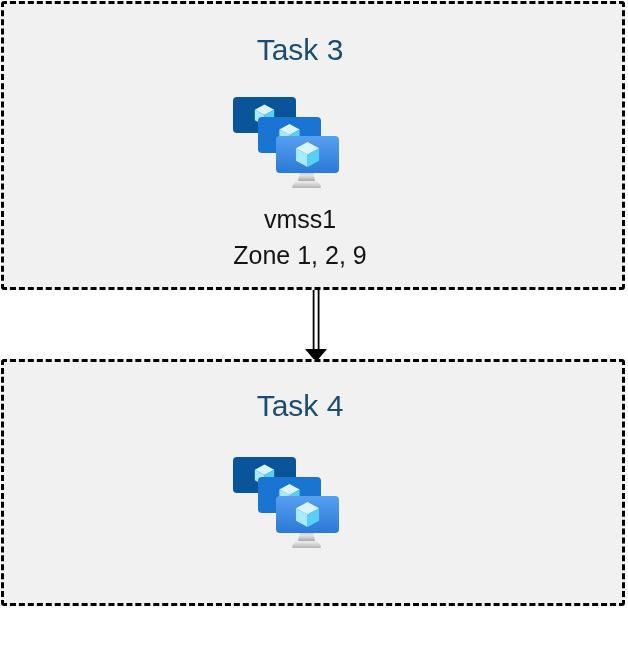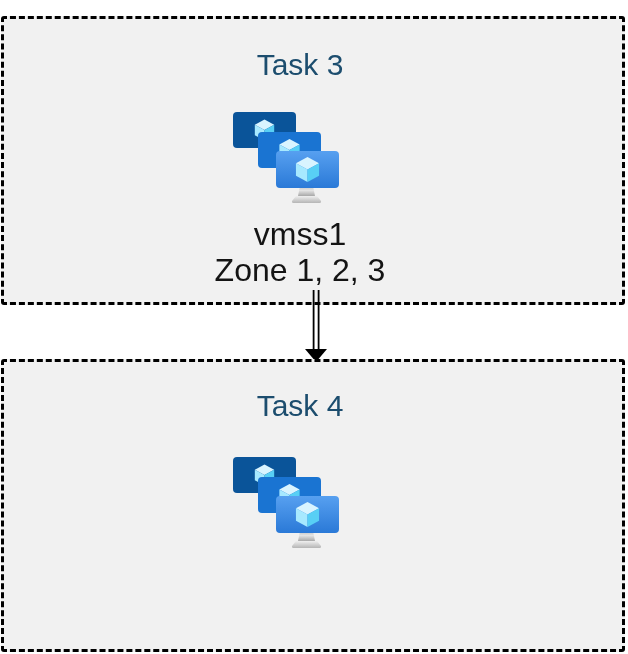--- a/index.html
+++ b/index.html
@@ -20,22 +20,22 @@
     left: 1px;
     width: 624px;
     box-sizing: border-box;
     border: 3px dashed #000000;
     border-radius: 3px;
     background: #f1f1f1;
     display: flex;
     flex-direction: column;
     align-items: center;
   }
-  .box-task3 { top: 16px;   height: 289px; }
-  .box-task4 { top: 359px; height: 293px; }
+  .box-task3 { top: 1px;   height: 289px; }
+  .box-task4 { top: 359px; height: 247px; }
 
   .task-title {
     font-size: 30px;
     line-height: 42px;
     color: #1c4d6e;
     margin-top: 25px;
     margin-right: 26px; 
     white-space: nowrap;
   }
   .box-task4 .task-title { margin-top: 23px; }
@@ -43,21 +43,21 @@
   .icon-wrap {
     width: 106px;
     height: 92px;
     margin-top: 26px;
     margin-right: 54px;
   }
   .box-task4 .icon-wrap { margin-top: 30px; }
   .icon-wrap svg { display: block; width: 106px; height: 92px; }
 
   .box-label {
-    font-size: 32px;
+    font-size: 25px;
     line-height: 36px;
     color: #141414;
     margin-right: 26px;
     white-space: nowrap;
   }
   .box-task3 .box-label.first { margin-top: 12px; }
   .box-task4 .box-label.first { margin-top: 26px; }
 
   .connector {
     position: absolute;
@@ -117,21 +117,21 @@
 <div class="canvas">
 
   <section class="task-box box-task3">
     <div class="task-title">Task 3</div>
     <div class="icon-wrap">
       <svg viewBox="0 0 106 92">
         <use href="#vmss-symbol"></use>
       </svg>
     </div>
     <div class="box-label first">vmss1</div>
-    <div class="box-label">Zone 1, 2, 3</div>
+    <div class="box-label">Zone 1, 2, 9</div>
   </section>
 
   <svg class="connector" viewBox="0 0 26 72">
     <line x1="10.6" y1="0" x2="10.6" y2="60" stroke="#000000" stroke-width="1.8"></line>
     <line x1="15.6" y1="0" x2="15.6" y2="60" stroke="#000000" stroke-width="1.8"></line>
     <polygon points="2,59 24,59 13,72" fill="#000000"></polygon>
   </svg>
 
   <section class="task-box box-task4">
     <div class="task-title">Task 4</div>

